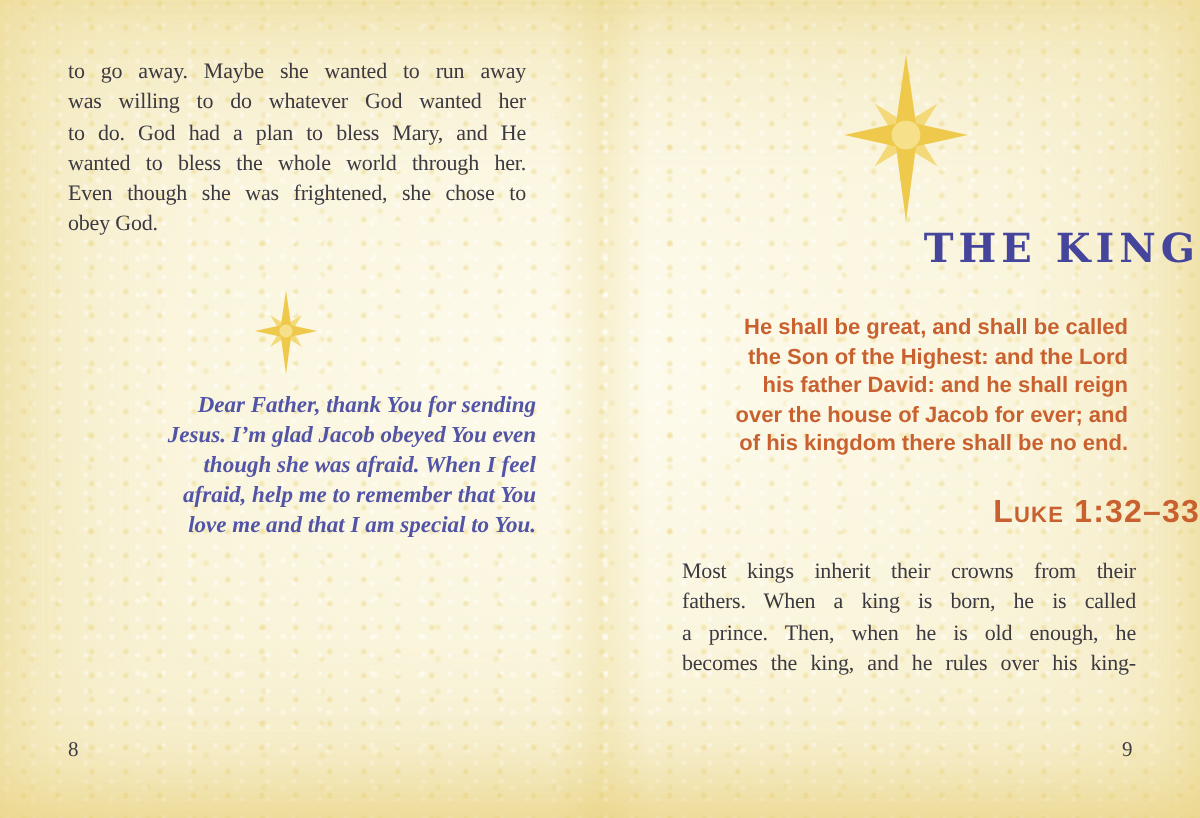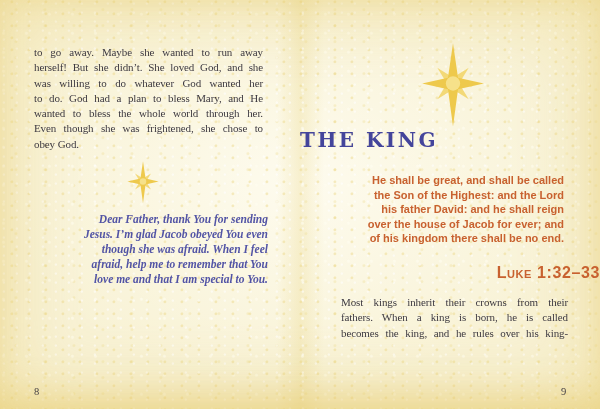--- a/index.html
+++ b/index.html
@@ -21,21 +21,21 @@
       radial-gradient(circle 1.4px at 15% 75%, rgba(255,253,240,0.6) 0.9px, rgba(255,253,240,0) 2.1px),
       radial-gradient(circle 1.2px at 55% 60%, rgba(238,220,145,0.35) 0.8px, rgba(238,220,145,0) 2px),
       linear-gradient(90deg, rgba(236,218,140,0) 46%, rgba(233,213,132,0.30) 50%, rgba(236,218,140,0) 54%),
       radial-gradient(ellipse 400px 280px at 50% 45%, rgba(255,253,243,0.85), rgba(255,253,243,0) 75%);
     background-size: 13px 9px, 17px 12px, 23px 19px, 29px 16px, 100% 100%, 100% 100%;
     box-shadow:
       inset 0 0 70px 12px rgba(233,207,115,0.45),
       inset 0 -22px 36px -14px rgba(226,197,96,0.55),
       inset 0 14px 28px -16px rgba(230,204,108,0.35);
   }
-  .page { position: absolute; top: 0; bottom: 16px; margin-top: 16px; }
+  .page { position: absolute; top: 0; bottom: 16px; }
   .page-left  { left: 0;   width: 300px; }
   .page-right { left: 300px; width: 300px; }
 
   
   .tline { white-space: normal; }
   .justify-block .tline { text-align: justify; text-align-last: justify; }
   .justify-block:not(.flow-continues) .tline-last { text-align-last: left; }
   .center-block .tline { text-align: right; }
 
   .body-text {
@@ -56,21 +56,21 @@
     font-style: italic;
     font-weight: bold;
     font-size: 11.5px;
     line-height: 15.1px;
   }
 
   .chapter-title {
     position: absolute;
     left: 0; top: 112px; width: 300px;
     margin: 0;
-    text-align: left;
+    text-align: right;
     color: #44459b;
     font-family: "DejaVu Serif", "Liberation Serif", serif;
     font-weight: bold;
     font-size: 20px;
     letter-spacing: 2.5px;
   }
 
   .verse {
     position: absolute;
     left: 37px; top: 157px; width: 227px;
@@ -108,21 +108,20 @@
 </style>
 </head>
 <body>
 
 <div class="spread">
 
   <div class="page page-left">
 
     <div class="body-text left-body justify-block">
         <div class="tline">to go away. Maybe she wanted to run away</div>
-        <div class="tline">herself! But she didn’t. She loved God, and she</div>
         <div class="tline">was willing to do whatever God wanted her</div>
         <div class="tline">to do.  God had a plan to bless Mary, and He</div>
         <div class="tline">wanted to bless the whole world through her.</div>
         <div class="tline">Even though she was frightened, she chose to</div>
         <div class="tline tline-last">obey God.</div>
       </div>
 
     <svg class="star star-small" viewBox="-50 -62 100 124" aria-hidden="true">
       <polygon points="0,-31 6,-6 31,0 6,6 0,31 -6,6 -31,0 -6,-6" transform="rotate(45)" fill="#f3d977"></polygon>
       <polygon points="0,-56 7,-8 43,0 7,8 0,60 -7,8 -43,0 -7,-8" fill="#eec94c"></polygon>
@@ -156,19 +155,20 @@
         <div class="tline">his father David: and he shall reign</div>
         <div class="tline">over the house of Jacob for ever; and</div>
         <div class="tline tline-last">of his kingdom there shall be no end.</div>
       </div>
 
     <div class="verse-ref">Luke 1:32–33</div>
 
     <div class="body-text right-body justify-block flow-continues">
         <div class="tline">Most kings inherit their crowns from their</div>
         <div class="tline">fathers. When a king is born, he is called</div>
+        <div class="tline">a prince. Then, when he is old enough, he</div>
         <div class="tline">becomes the king, and he rules over his king-</div>
       </div>
 
     <div class="page-num page-num-right">9</div>
   </div>
 
 </div>
 
 </body></html>

